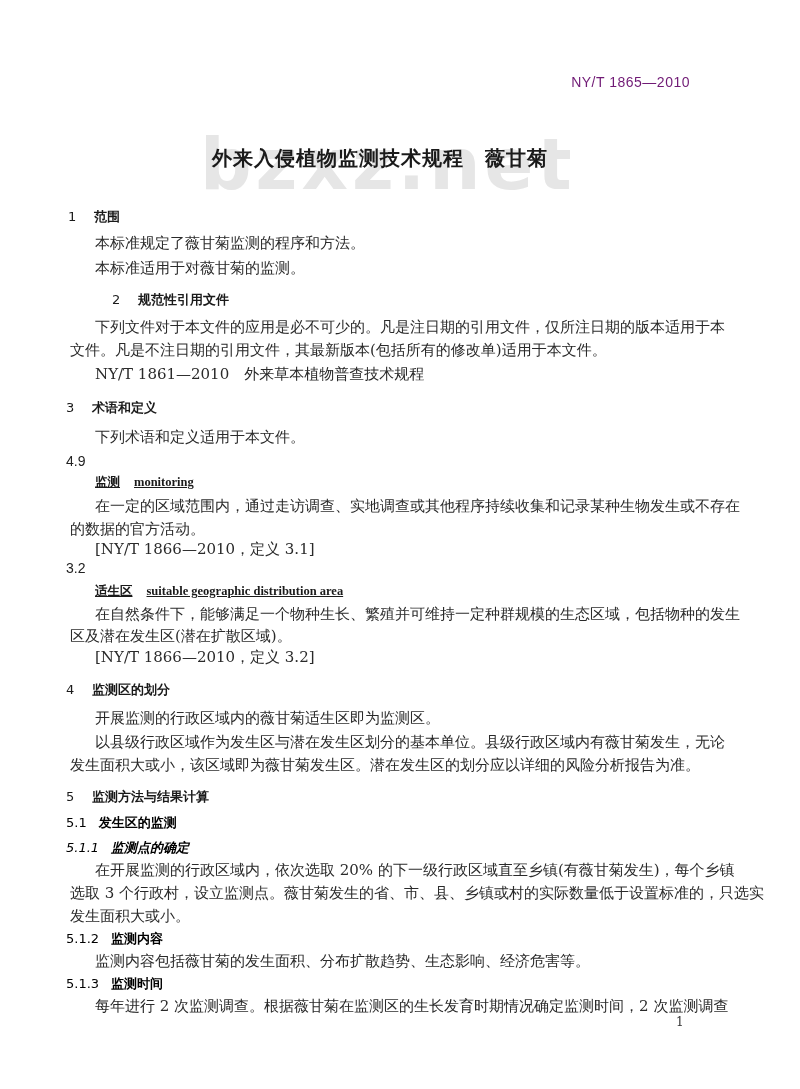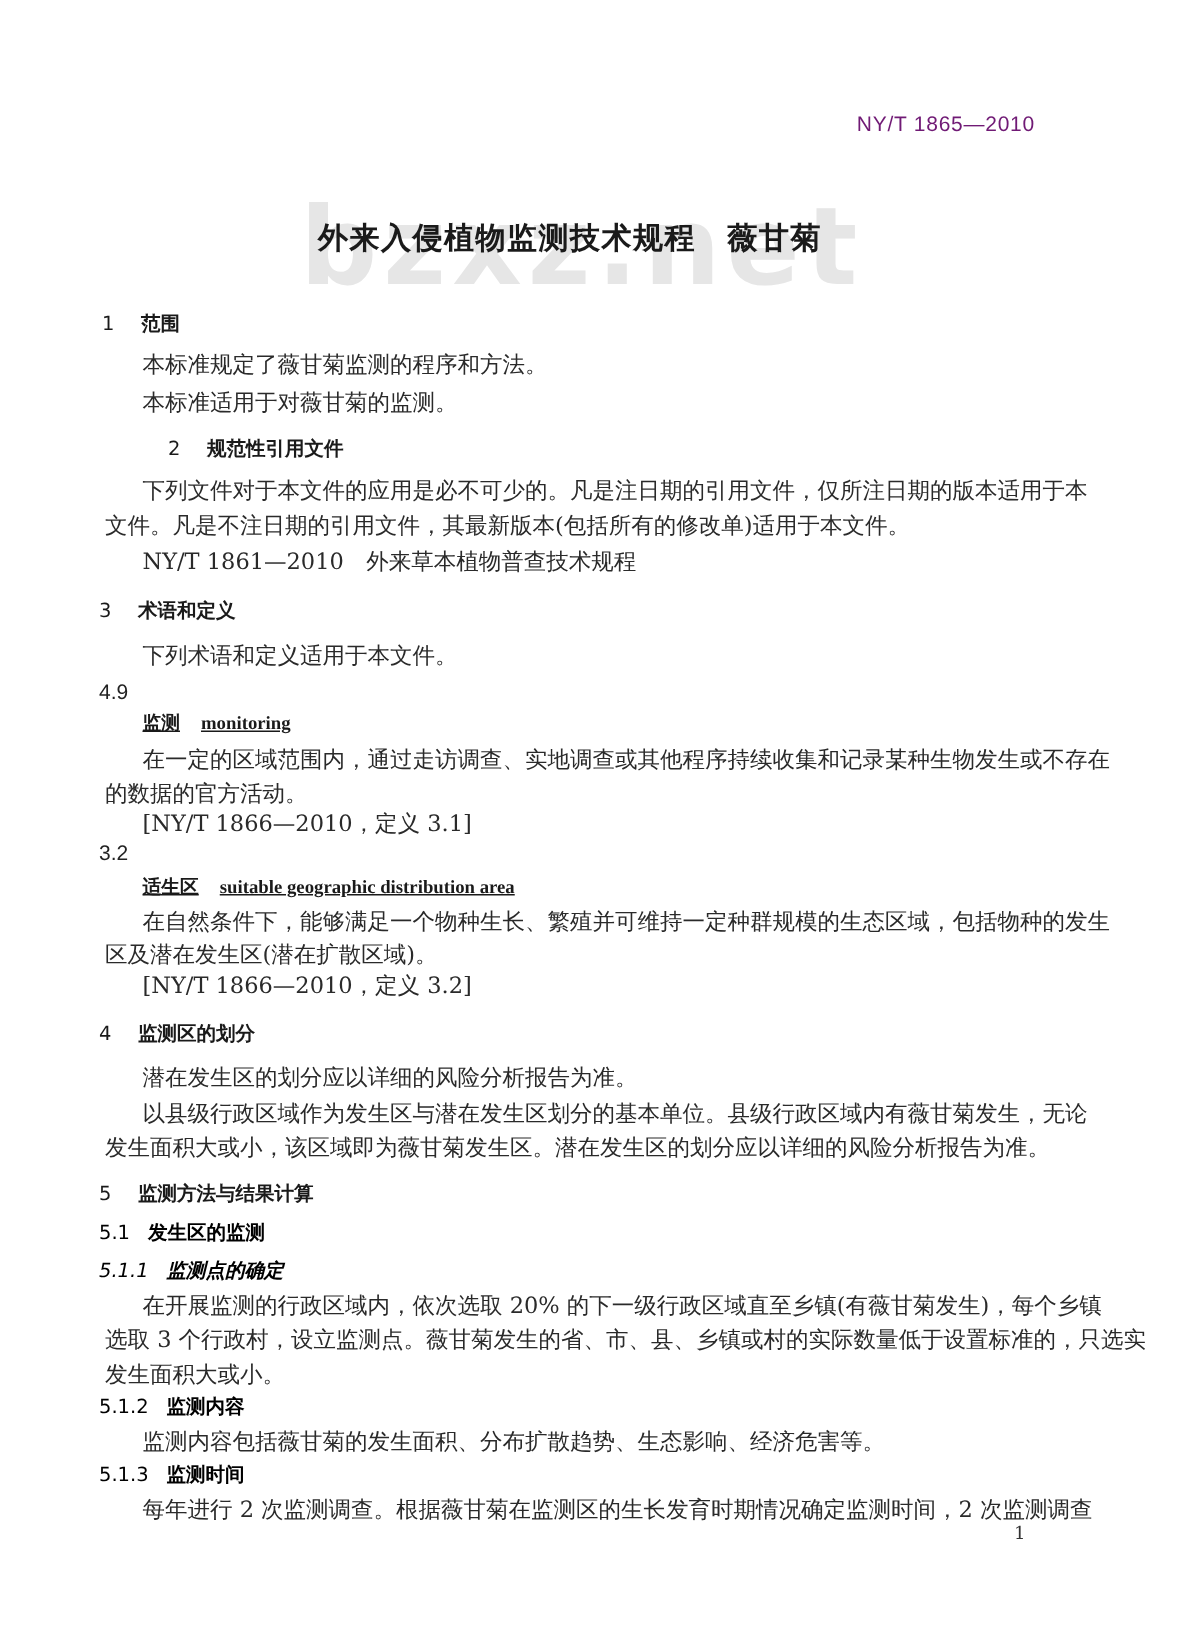--- a/index.html
+++ b/index.html
@@ -61,21 +61,21 @@
 <div class="abs term indent content" style="top:585px;">
   <span>适生区</span><span class="en">suitable geographic distribution area</span>
 </div>
 <div class="abs p indent content" style="top:607px;">在自然条件下，能够满足一个物种生长、繁殖并可维持一定种群规模的生态区域，包括物种的发生</div>
 <div class="abs p flush content" style="top:629px;">区及潜在发生区(潜在扩散区域)。</div>
 <div class="abs p indent content" style="top:650px;">[NY/T 1866—2010，定义 3.2]</div>
 
 <div class="abs h1 content" style="left:66px; top:683px;">
   <span class="num">4</span><span>监测区的划分</span>
 </div>
-<div class="abs p indent content" style="top:711px;">潜在发生区的划分应以详细的风险分析报告为准。</div>
+<div class="abs p indent content" style="top:711px;">开展监测的行政区域内的薇甘菊适生区即为监测区。</div>
 <div class="abs p indent content" style="top:735px;">以县级行政区域作为发生区与潜在发生区划分的基本单位。县级行政区域内有薇甘菊发生，无论</div>
 <div class="abs p flush content" style="top:758px;">发生面积大或小，该区域即为薇甘菊发生区。潜在发生区的划分应以详细的风险分析报告为准。</div>
 
 <div class="abs h1 content" style="left:66px; top:790px;">
   <span class="num">5</span><span>监测方法与结果计算</span>
 </div>
 <div class="abs h2 content" style="left:66px; top:816px;">
   <span class="num">5.1</span><span>发生区的监测</span>
 </div>
 

